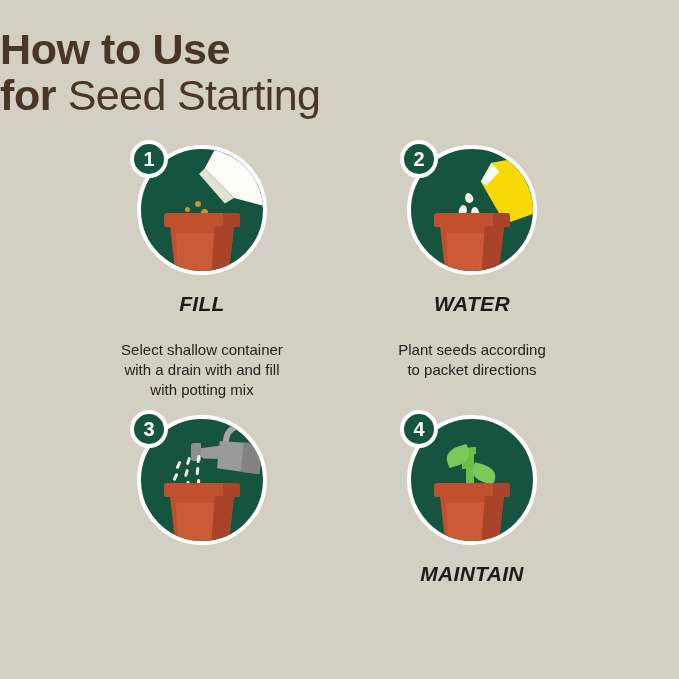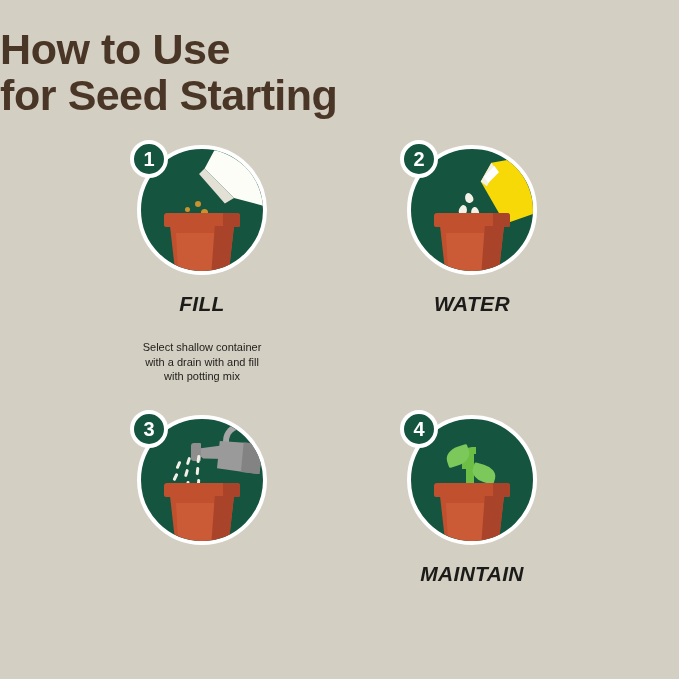--- a/index.html
+++ b/index.html
@@ -29,21 +29,21 @@
     color: #4a3627;
     line-height: 1.08;
   }
   .title-line {
     font-size: 43px;
     letter-spacing: -0.4px;
     display: block;
   }
   .title-line-1 { font-weight: 600; }
   .title-line-2 { font-weight: 600; }
-  .title-strong { font-weight: 700; letter-spacing: -0.6px; }
+  .title-strong { font-weight: 400; letter-spacing: -0.6px; }
 
   
   .steps {
     position: absolute;
     top: 138px;
     left: 0;
     width: 679px;
     height: 540px;
   }
   .step {
@@ -318,21 +318,21 @@
     color: #1b1b19;
   }
   .caption-title {
     font-size: 21px;
     font-weight: 700;
     letter-spacing: 0.3px;
     margin-bottom: 3px;
     font-style: italic;
   }
   .caption-desc {
-    font-size: 11px;
+    font-size: 15px;
     line-height: 1.32;
     color: #23211e;
     margin-top: 24px;
   }
   .caption-desc div { display: block; }
 </style>
 </head>
 <body>
 
 <div class="page">
@@ -415,20 +415,24 @@
               <div class="pot-body"></div>
               <div class="pot-body-light"></div>
               <div class="pot-body-shade"></div>
             </div>
           </div>
         </div>
         <div class="badge">2</div>
       </div>
       <div class="caption">
         <div class="caption-title">WATER</div>
+        <div class="caption-desc">
+          <div>Plant seeds according</div>
+          <div>to packet directions</div>
+        </div>
       </div>
     </div>
 
     <div class="step step-col-1 step-row-2">
       <div class="circle-wrap">
         <div class="circle">
           <div class="scene">
             <div class="can">
               <div class="can-handle"></div>
               <div class="can-body"></div>

